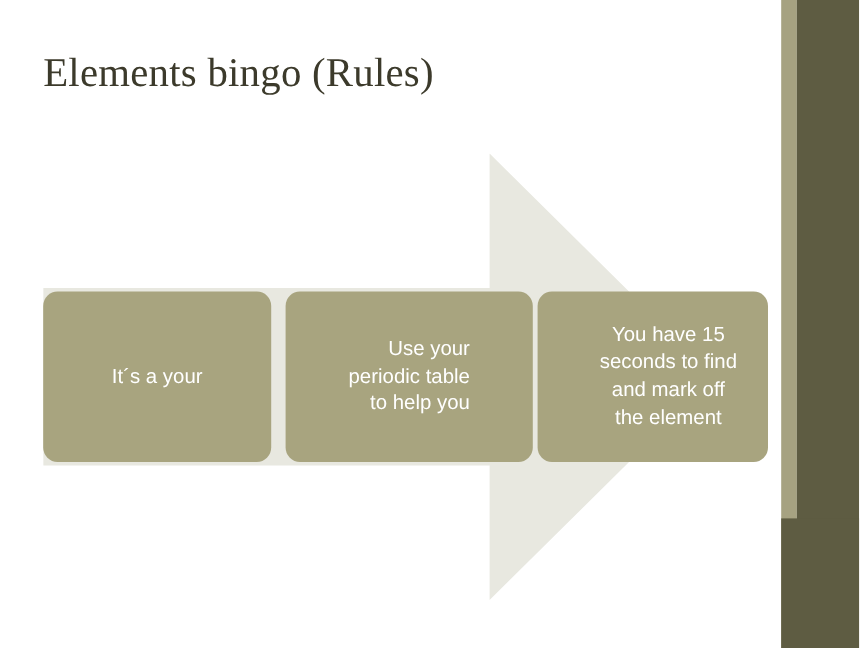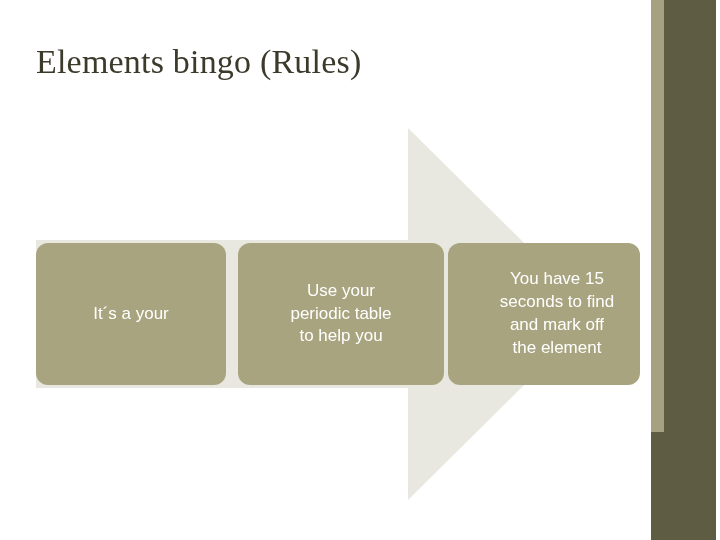--- a/index.html
+++ b/index.html
@@ -88,21 +88,21 @@
     display: flex;
     align-items: center;
     justify-content: center;
     text-align: center;
     color: #ffffff;
     font-size: 17px;
     line-height: 1.35;
     padding: 6px 10px;
   }
   .box-1 { left: 0px;   width: 190px; }
-  .box-2 { left: 202px; width: 206px; }
+  .box-2 { left: 202px; width: 206px; text-align: right; }
   .box-3 { left: 412px; width: 192px; padding-left: 36px; }
 
   .box-text {
     display: block;
     white-space: pre-line;
   }
 </style>
 </head>
 <body>
 

